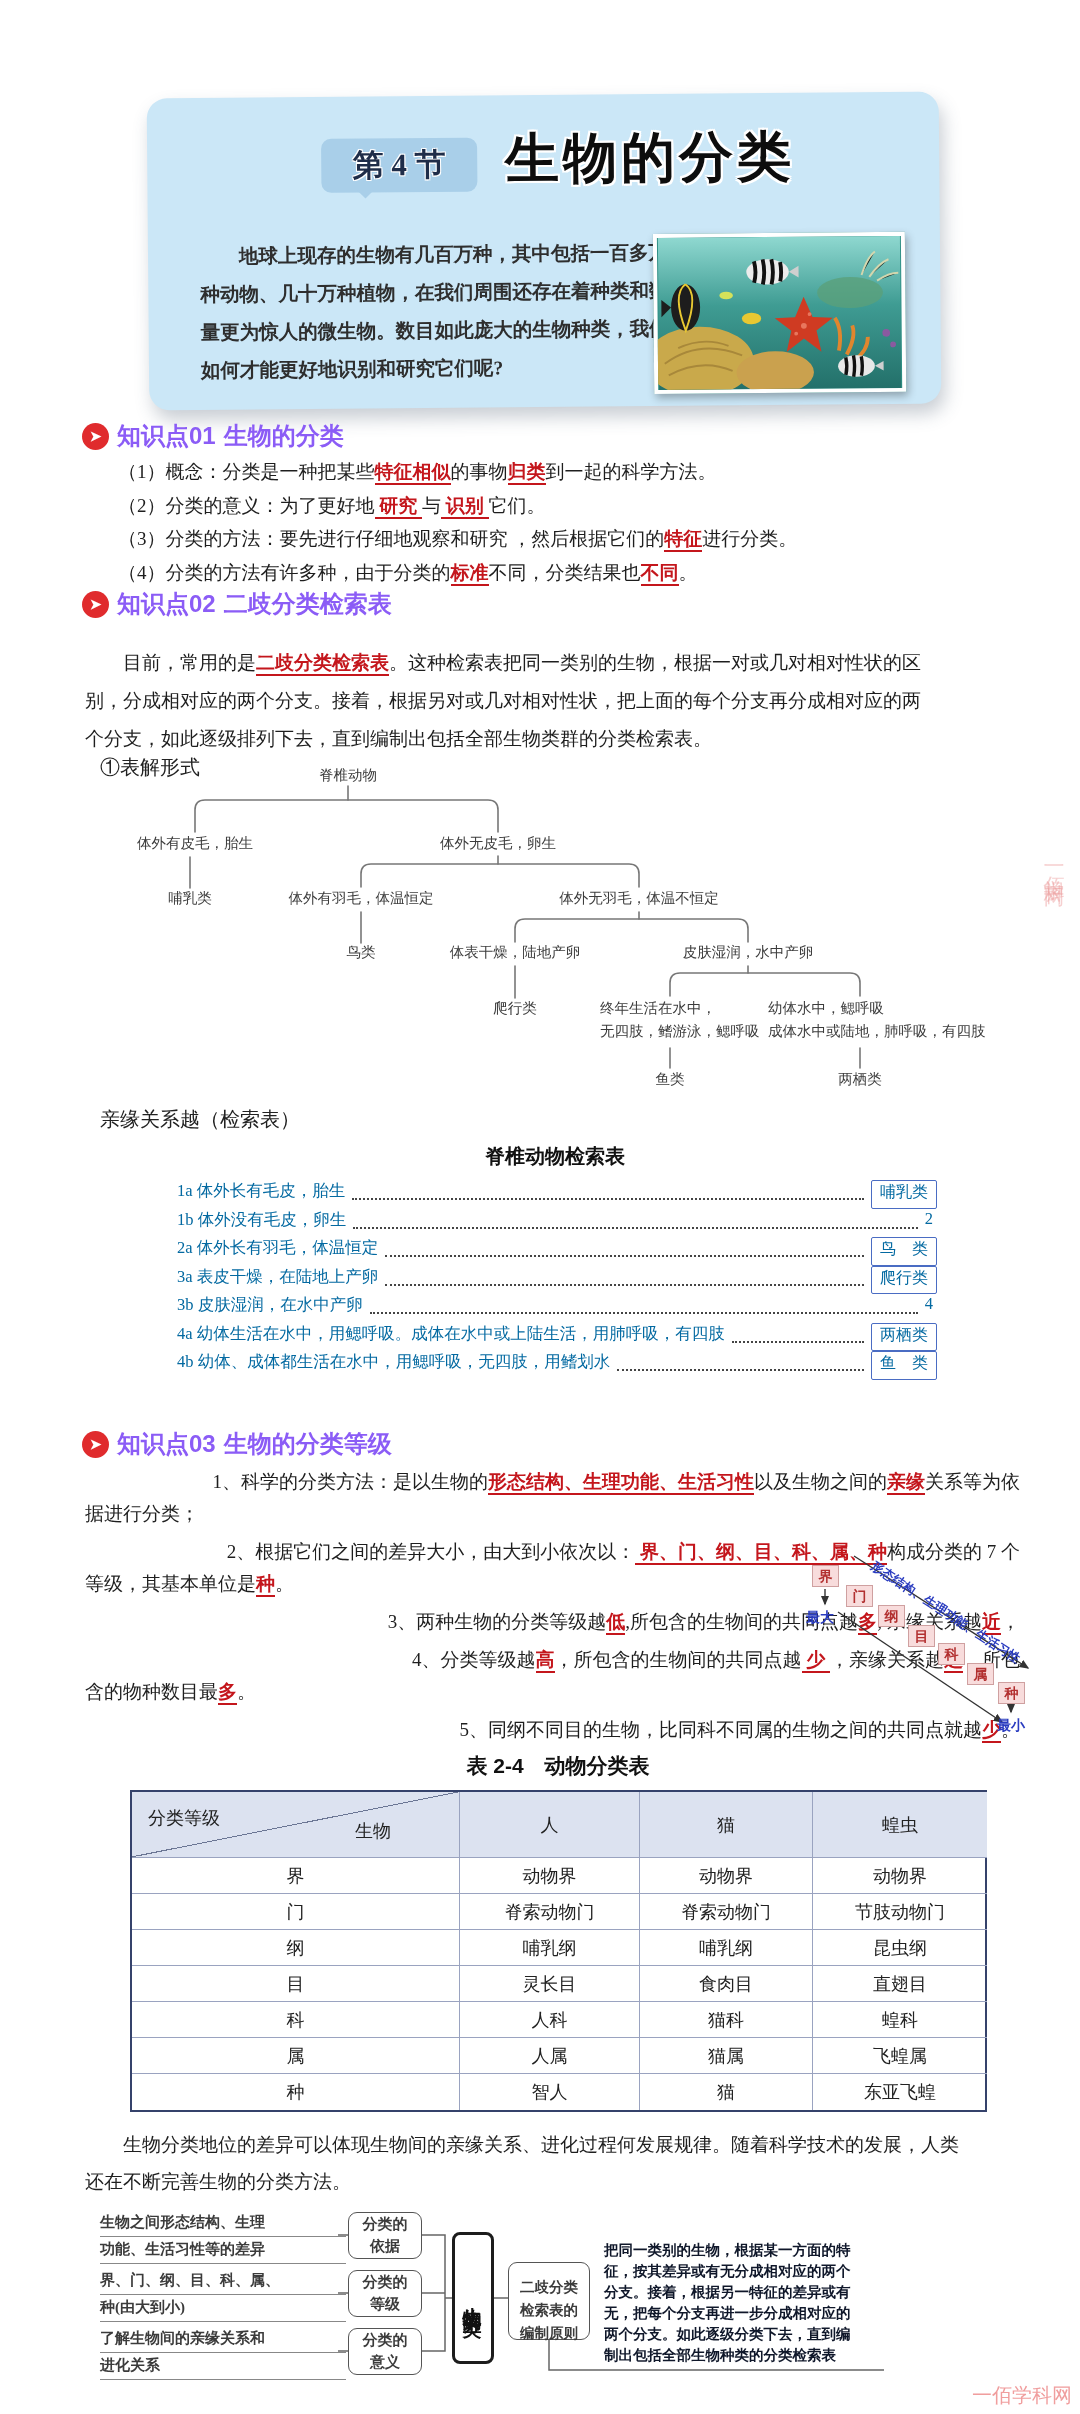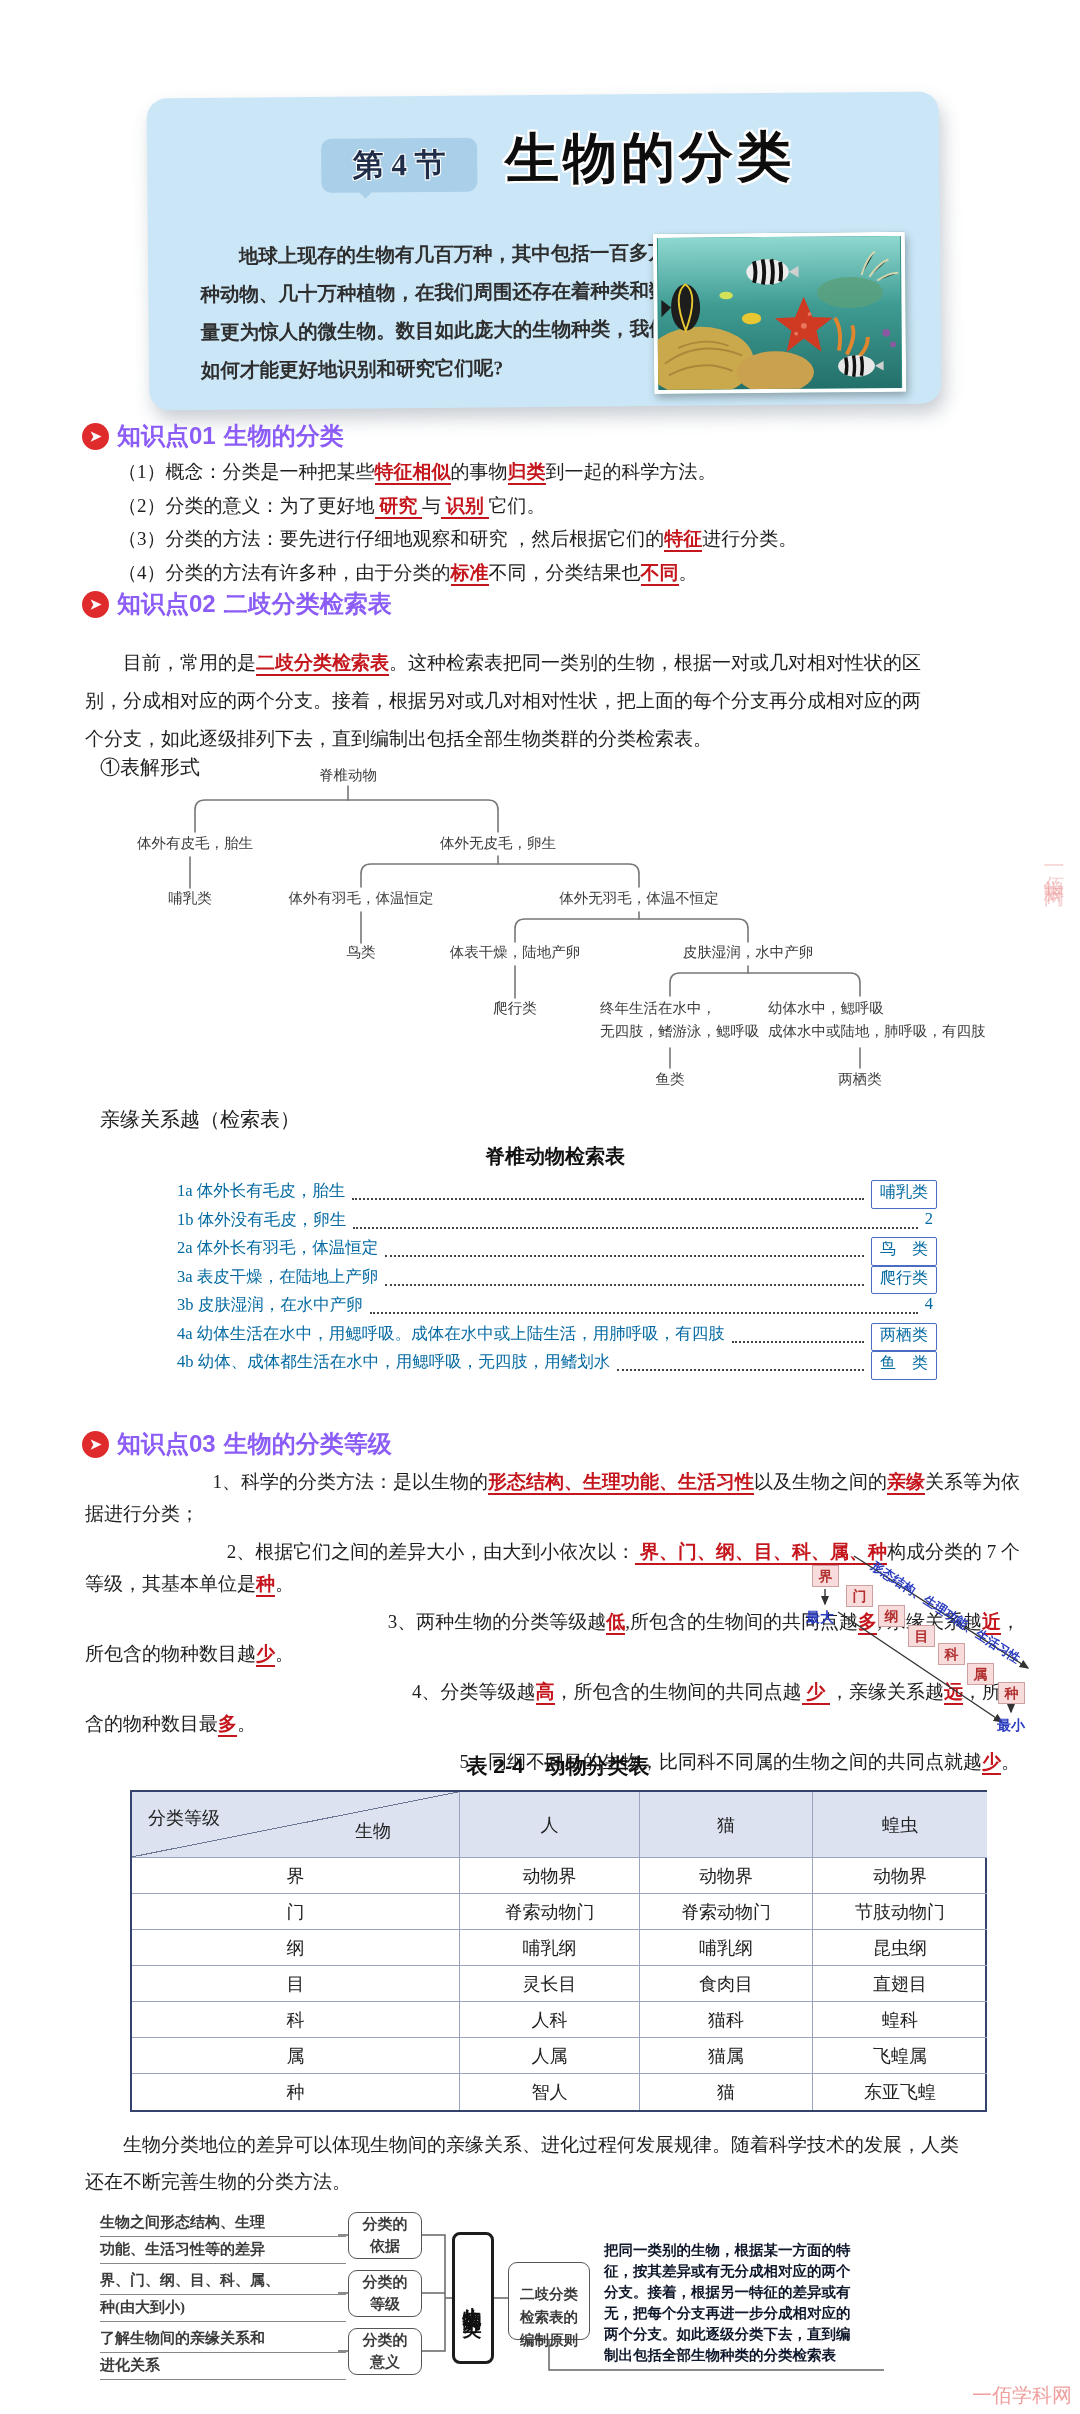--- a/index.html
+++ b/index.html
@@ -100,21 +100,21 @@
   .cmtext .cline { height:27px; line-height:25px; border-bottom:1.4px solid #888;
                    white-space:nowrap; }
   .cmbox { position:absolute; left:348px; width:74px; height:47px; border:1.6px solid #555;
            border-radius:9px; text-align:center; font-size:15px; background:#fff; }
   .cmbox .cline { height:22px; line-height:22px; }
   .ccenter { position:absolute; left:452px; top:32px; width:42px; height:132px;
              border:3px solid #1c1c1c; border-radius:8px; writing-mode:vertical-rl;
              text-align:center; font-size:19px; letter-spacing:3px; line-height:38px; color:#111; background:#fff;}
   .crbox { position:absolute; left:508px; top:62px; width:82px; height:78px;
            border:1.6px solid #555; border-radius:9px; text-align:center; font-size:14.5px;
-           background:#fff; padding-top:20px; }
+           background:#fff; padding-top:13px; }
   .crbox .cline { height:23px; line-height:23px; }
   .crtext { position:absolute; left:604px; top:40px; width:280px; font-size:14.5px; color:#0f172a; }
   .crtext .cline { height:21px; line-height:21px; white-space:nowrap; }
 
   .wm-side { position:absolute; left:1040px; top:855px; writing-mode:vertical-rl;
              font-size:21px; color:rgba(235,150,150,.45); letter-spacing:4px; }
   .wm-bottom { position:absolute; left:972px; top:2382px; font-size:20px; color:#f09e9e; }
 </style>
 </head>
 <body>
@@ -283,21 +283,20 @@
     <span class="kpi">➤</span>
     <span class="kplabel">知识点03</span>
     <span class="kptitle">生物的分类等级</span>
   </div>
   <div class="body19 kp3lines" style="left:85px; top:1460px; width:935px;">
       <div class="cline ind"><span>1、科学的分类方法：是以生物的</span><span class="s-ru">形态结构、生理功能、生活习性</span><span>以及生物之间的</span><span class="s-ru">亲缘</span><span>关系等为依</span></div>
       <div class="cline"><span>据进行分类；</span></div>
       <div class="cline ind"><span>2、根据它们之间的差异大小，由大到小依次以：</span><span class="s-ru"> 界、门、纲、目、科、属、种</span><span>构成分类的 7 个</span></div>
       <div class="cline"><span>等级，其基本单位是</span><span class="s-ru">种</span><span>。</span></div>
       <div class="cline ind"><span>3、两种生物的分类等级越</span><span class="s-ru">低</span><span>,所包含的生物间的共同点越</span><span class="s-ru">多</span><span>; 亲缘关系越</span><span class="s-ru">近</span><span>，</span></div>
-      <div class="cline"><span>所包含的物种数目越</span><span class="s-ru">少</span><span>。</span></div>
       <div class="cline ind"><span>4、分类等级越</span><span class="s-ru">高</span><span>，所包含的生物间的共同点越</span><span class="s-ru"> 少 </span><span>，亲缘关系越</span><span class="s-ru">远</span><span>，所包</span></div>
       <div class="cline"><span>含的物种数目最</span><span class="s-ru">多</span><span>。</span></div>
       <div class="cline ind"><span>5、同纲不同目的生物，比同科不同属的生物之间的共同点就越</span><span class="s-ru">少</span><span>。</span></div>
     </div>
 
   <div class="rankd">
     <svg width="286" height="200" viewBox="0 0 286 200">
       <defs>
         <marker id="ah" markerWidth="8" markerHeight="8" refX="6" refY="3" orient="auto">
           <path d="M0,0 L7,3 L0,6 Z" fill="#333"></path>

